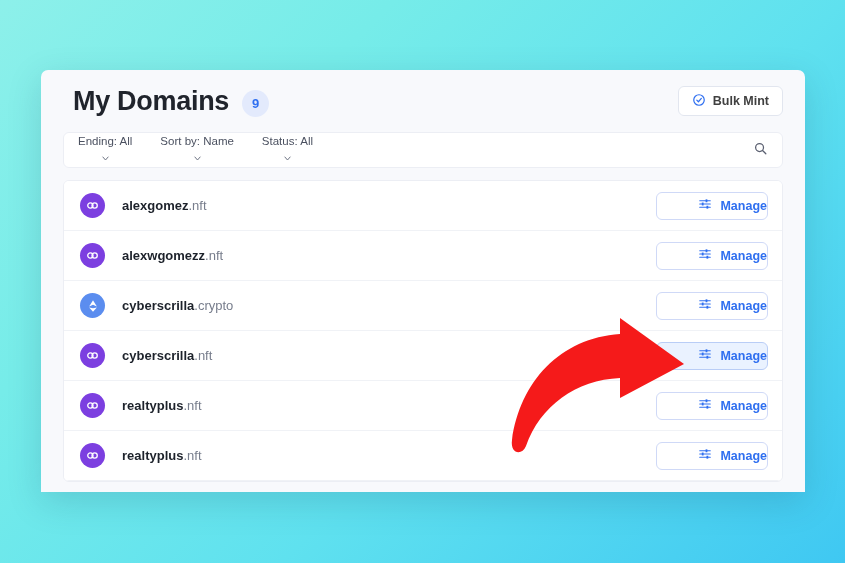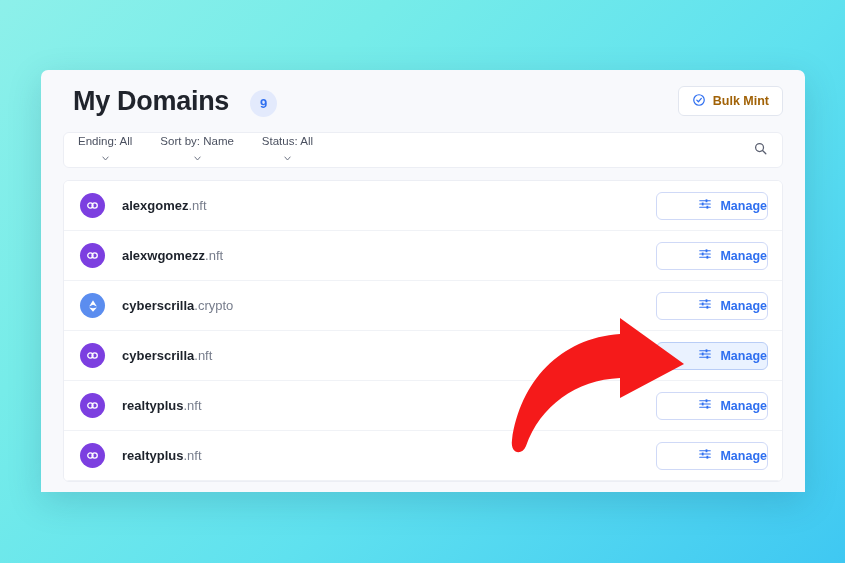--- a/index.html
+++ b/index.html
@@ -28,21 +28,20 @@
     box-shadow: 0 10px 34px rgba(20, 60, 90, 0.17);
     overflow: hidden;
   }
 
   
   #card-header {
     height: 62px;
     padding: 0 22px 0 32px;
     display: flex;
     align-items: center;
-    gap: 8px;
   }
 
   #page-title {
     font-size: 27px;
     font-weight: bold;
     color: #20242c;
     letter-spacing: -0.3px;
   }
 
   #title-count-badge {
@@ -76,21 +75,21 @@
     font-size: 12.5px;
     font-weight: bold;
     cursor: pointer;
     padding: 0 13px;
     white-space: nowrap;
   }
 
   #bulk-mint-button {
     background: #ffffff;
     border: 1px solid #e2e6ef;
-    color: #a16207;
+    color: #404040;
   }
 
   #get-new-domain-button {
     background: #1f63e8;
     border: 1px solid #1f63e8;
     color: #ffffff;
     padding: 0 15px;
   }
 
   

